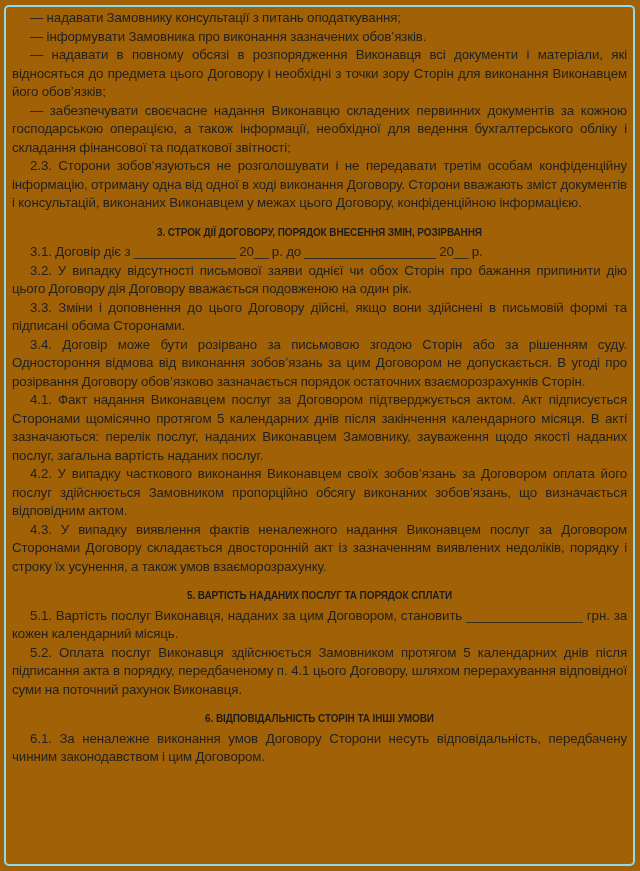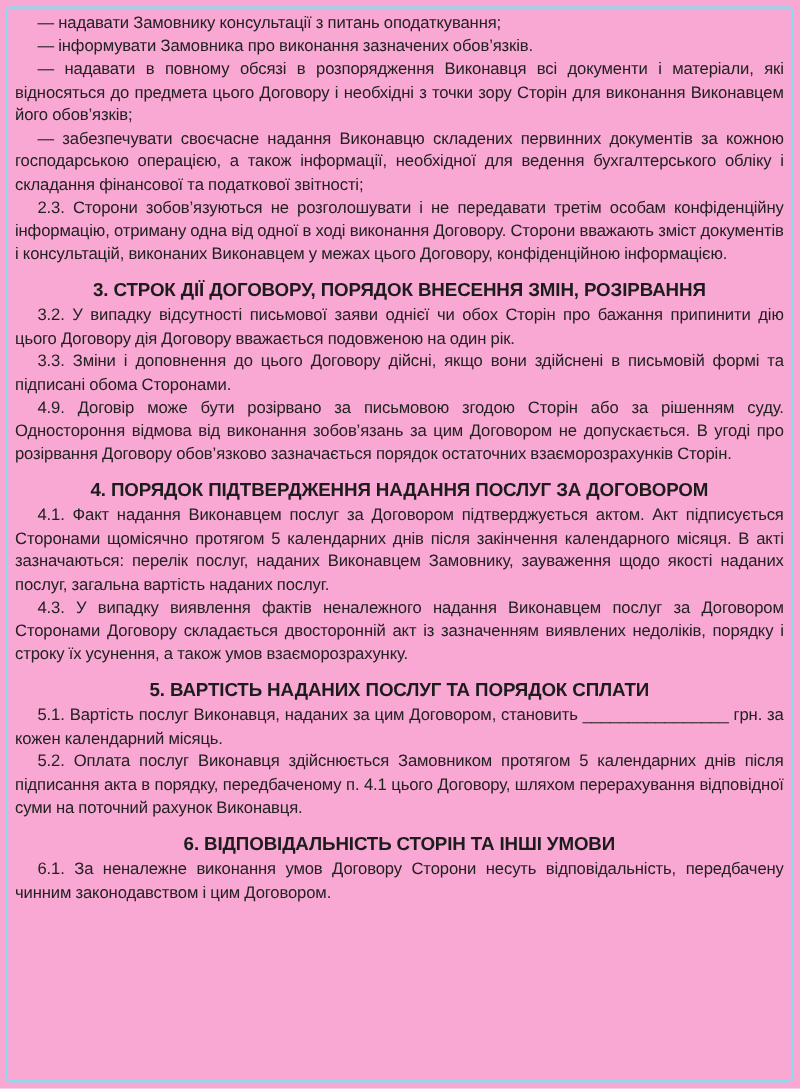--- a/index.html
+++ b/index.html
@@ -4,21 +4,21 @@
 <style>
   html, body {
     margin: 0;
     padding: 0;
     background: #ffffff;
   }
   .page {
     position: relative;
     width: 640px;
     height: 871px;
-    background: #f9a8d4;
+    background: #a16207;
     overflow: hidden;
     font-family: "Liberation Sans", "DejaVu Sans", sans-serif;
   }
   .frame {
     position: absolute;
     top: 5px;
     left: 4px;
     right: 5px;
     bottom: 5px;
     border: 2px solid #8ed9ec;
@@ -41,42 +41,43 @@
     margin: 0;
     text-indent: 18px;
     word-spacing: -0.2px;
     letter-spacing: -0.1px;
   }
   .heading {
     margin: 11px 0 1px 0;
     text-indent: 0;
     text-align: center;
     font-weight: bold;
-    font-size: 15px;
+    font-size: 10px;
     color: #1c1c1c;
     letter-spacing: -0.1px;
   }
 </style>
 </head>
 <body>
 
 <div class="page">
   <div class="frame"></div>
   <div class="content">
       <p class="para">— надавати Замовнику консультації з питань оподаткування;</p>
       <p class="para">— інформувати Замовника про виконання зазначених обов’язків.</p>
       <p class="para">— надавати в повному обсязі в розпорядження Виконавця всі документи і матеріали, які відносяться до предмета цього Договору і необхідні з точки зору Сторін для виконання Виконавцем його обов’язків;</p>
       <p class="para">— забезпечувати своєчасне надання Виконавцю складених первинних документів за кожною господарською операцією, а також інформації, необхідної для ведення бухгалтерського обліку і складання фінансової та податкової звітності;</p>
       <p class="para">2.3. Сторони зобов’язуються не розголошувати і не передавати третім особам конфіденційну інформацію, отриману одна від одної в ході виконання Договору. Сторони вважають зміст документів і консультацій, виконаних Виконавцем у межах цього Договору, конфіденційною інформацією.</p>
       <h2 class="heading">3. СТРОК ДІЇ ДОГОВОРУ, ПОРЯДОК ВНЕСЕННЯ ЗМІН, РОЗІРВАННЯ</h2>
+      <p class="para">3.1. Договір діє з ______________ 20__ р. до __________________ 20__ р.</p>
       <p class="para">3.2. У випадку відсутності письмової заяви однієї чи обох Сторін про бажання припинити дію цього Договору дія Договору вважається подовженою на один рік.</p>
       <p class="para">3.3. Зміни і доповнення до цього Договору дійсні, якщо вони здійснені в письмовій формі та підписані обома Сторонами.</p>
-      <p class="para">4.9. Договір може бути розірвано за письмовою згодою Сторін або за рішенням суду. Одностороння відмова від виконання зобов’язань за цим Договором не допускається. В угоді про розірвання Договору обов’язково зазначається порядок остаточних взаєморозрахунків Сторін.</p>
-      <h2 class="heading">4. ПОРЯДОК ПІДТВЕРДЖЕННЯ НАДАННЯ ПОСЛУГ ЗА ДОГОВОРОМ</h2>
+      <p class="para">3.4. Договір може бути розірвано за письмовою згодою Сторін або за рішенням суду. Одностороння відмова від виконання зобов’язань за цим Договором не допускається. В угоді про розірвання Договору обов’язково зазначається порядок остаточних взаєморозрахунків Сторін.</p>
       <p class="para">4.1. Факт надання Виконавцем послуг за Договором підтверджується актом. Акт підписується Сторонами щомісячно протягом 5 календарних днів після закінчення календарного місяця. В акті зазначаються: перелік послуг, наданих Виконавцем Замовнику, зауваження щодо якості наданих послуг, загальна вартість наданих послуг.</p>
+      <p class="para">4.2. У випадку часткового виконання Виконавцем своїх зобов’язань за Договором оплата його послуг здійснюється Замовником пропорційно обсягу виконаних зобов’язань, що визначається відповідним актом.</p>
       <p class="para">4.3. У випадку виявлення фактів неналежного надання Виконавцем послуг за Договором Сторонами Договору складається двосторонній акт із зазначенням виявлених недоліків, порядку і строку їх усунення, а також умов взаєморозрахунку.</p>
       <h2 class="heading">5. ВАРТІСТЬ НАДАНИХ ПОСЛУГ ТА ПОРЯДОК СПЛАТИ</h2>
       <p class="para">5.1. Вартість послуг Виконавця, наданих за цим Договором, становить ________________ грн. за кожен календарний місяць.</p>
       <p class="para">5.2. Оплата послуг Виконавця здійснюється Замовником протягом 5 календарних днів після підписання акта в порядку, передбаченому п. 4.1 цього Договору, шляхом перерахування відповідної суми на поточний рахунок Виконавця.</p>
       <h2 class="heading">6. ВІДПОВІДАЛЬНІСТЬ СТОРІН ТА ІНШІ УМОВИ</h2>
       <p class="para">6.1. За неналежне виконання умов Договору Сторони несуть відповідальність, передбачену чинним законодавством і цим Договором.</p>
     </div>
 </div>
 
 </body></html>

